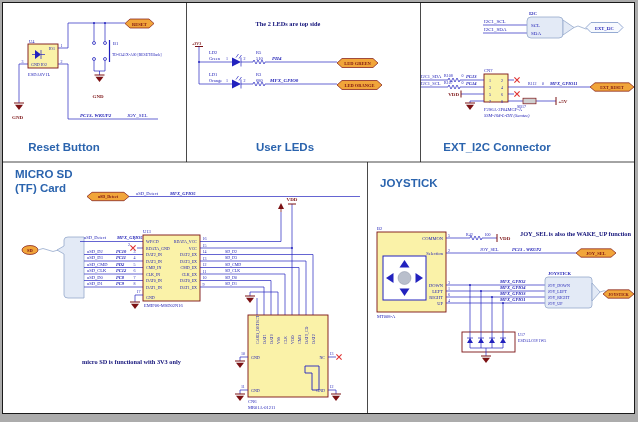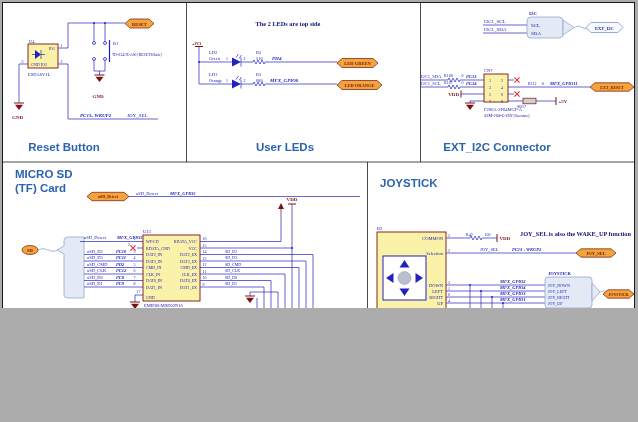--- a/index.html
+++ b/index.html
@@ -1,16 +1,16 @@
 <!DOCTYPE html>
 <html><head>
 <meta charset="utf-8">
 <style>
   html,body{margin:0;padding:0;background:#ACACAC;}
-  #stage{position:relative;width:638px;height:308px;background:#f0abfc;overflow:hidden;}
+  #stage{position:relative;width:638px;height:422px;background:#f0abfc;overflow:hidden;}
   svg text{font-family:"Liberation Serif","DejaVu Serif",serif;fill:#1A1AB4;}
   .t4{font-size:4px}.t45{font-size:4.5px}.t5{font-size:5px}
   .it{font-style:italic;font-weight:bold}
   .i{font-style:italic}
   .b{font-weight:bold}
   .dr{fill:#7B1113}
   .note{font-weight:bold;fill:#13137A;font-size:6.3px}
   .title{font-family:"Liberation Sans","DejaVu Sans",sans-serif;font-size:11.5px;font-weight:600;fill:#2B64AE}
   .wire{stroke:#2222BE;stroke-width:0.7;fill:none}
   .thick{stroke:#2222BE;stroke-width:1.2;fill:none}

